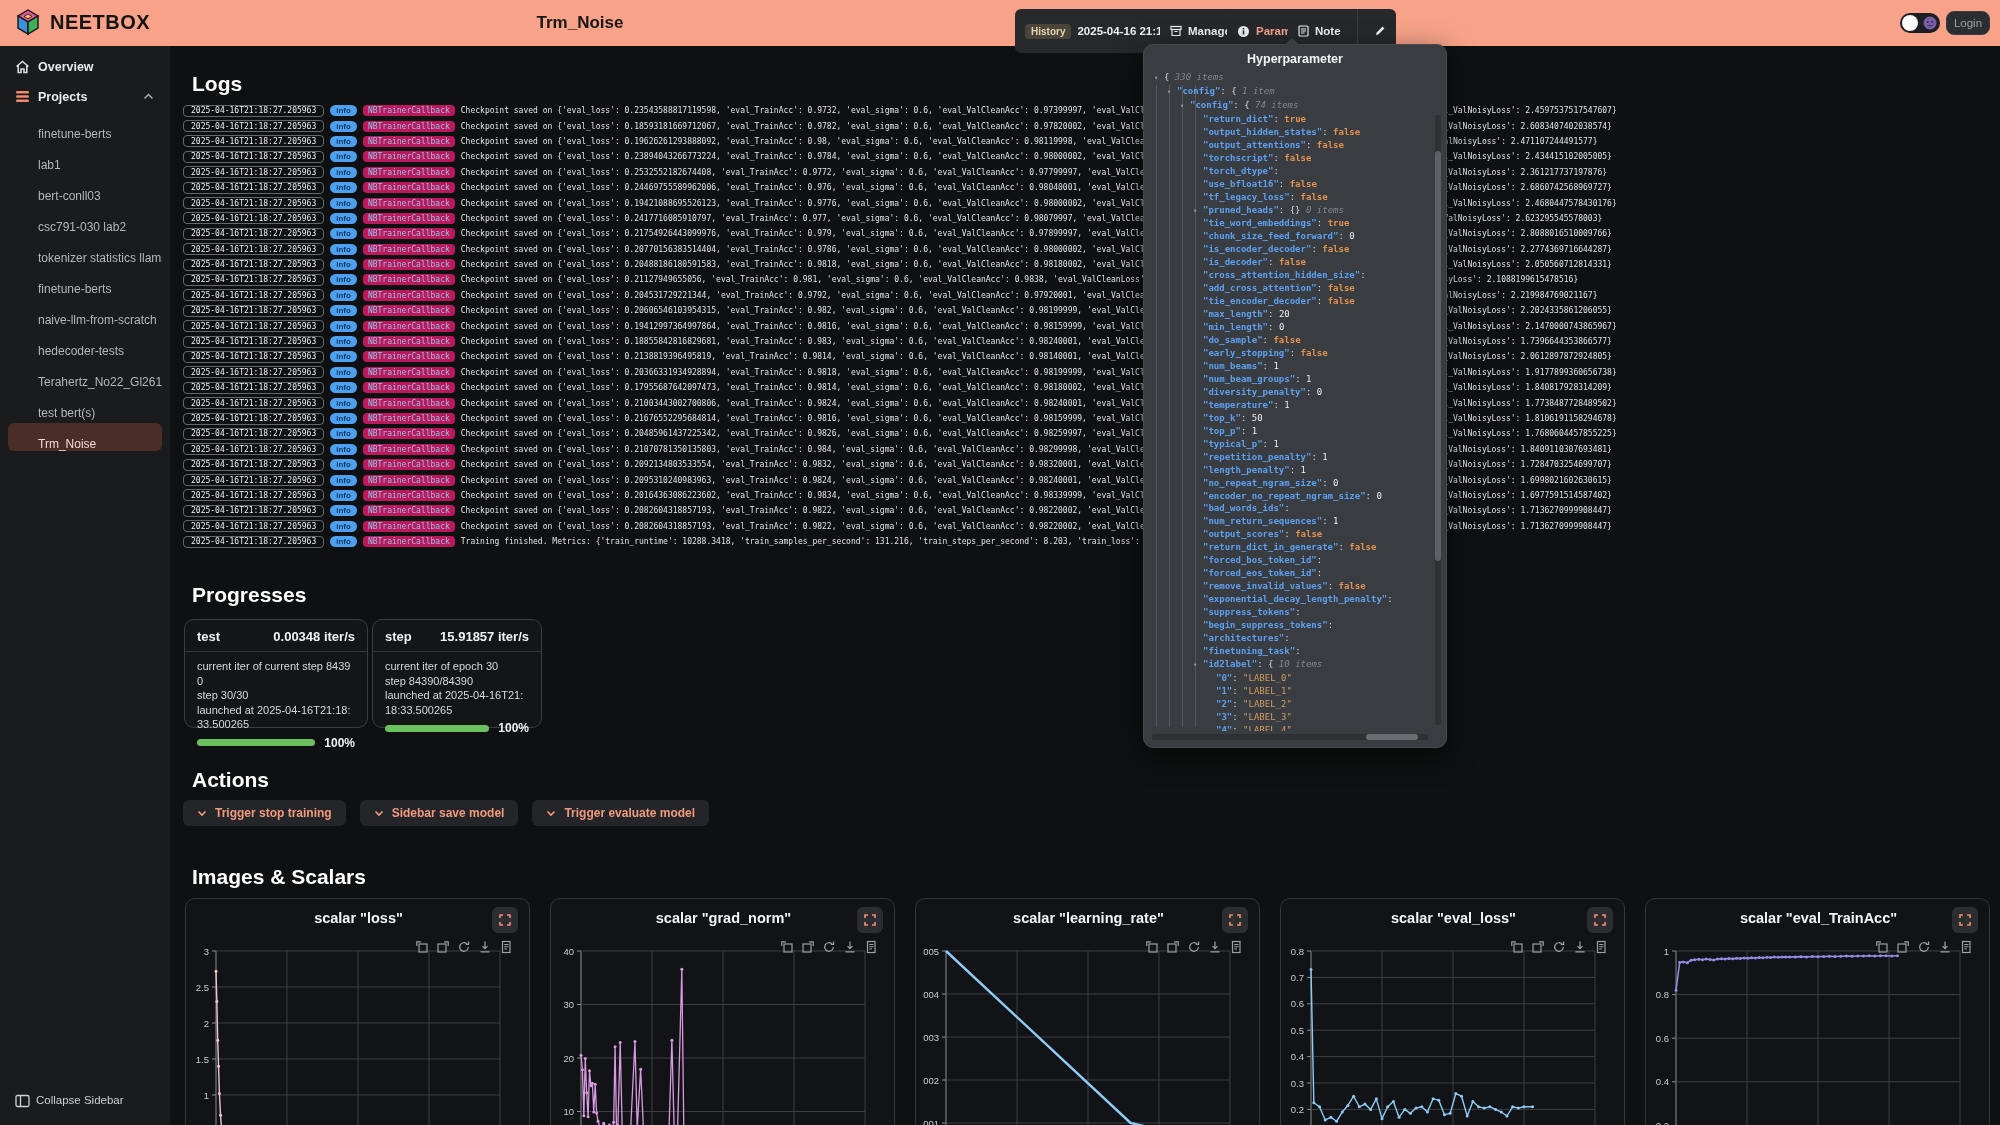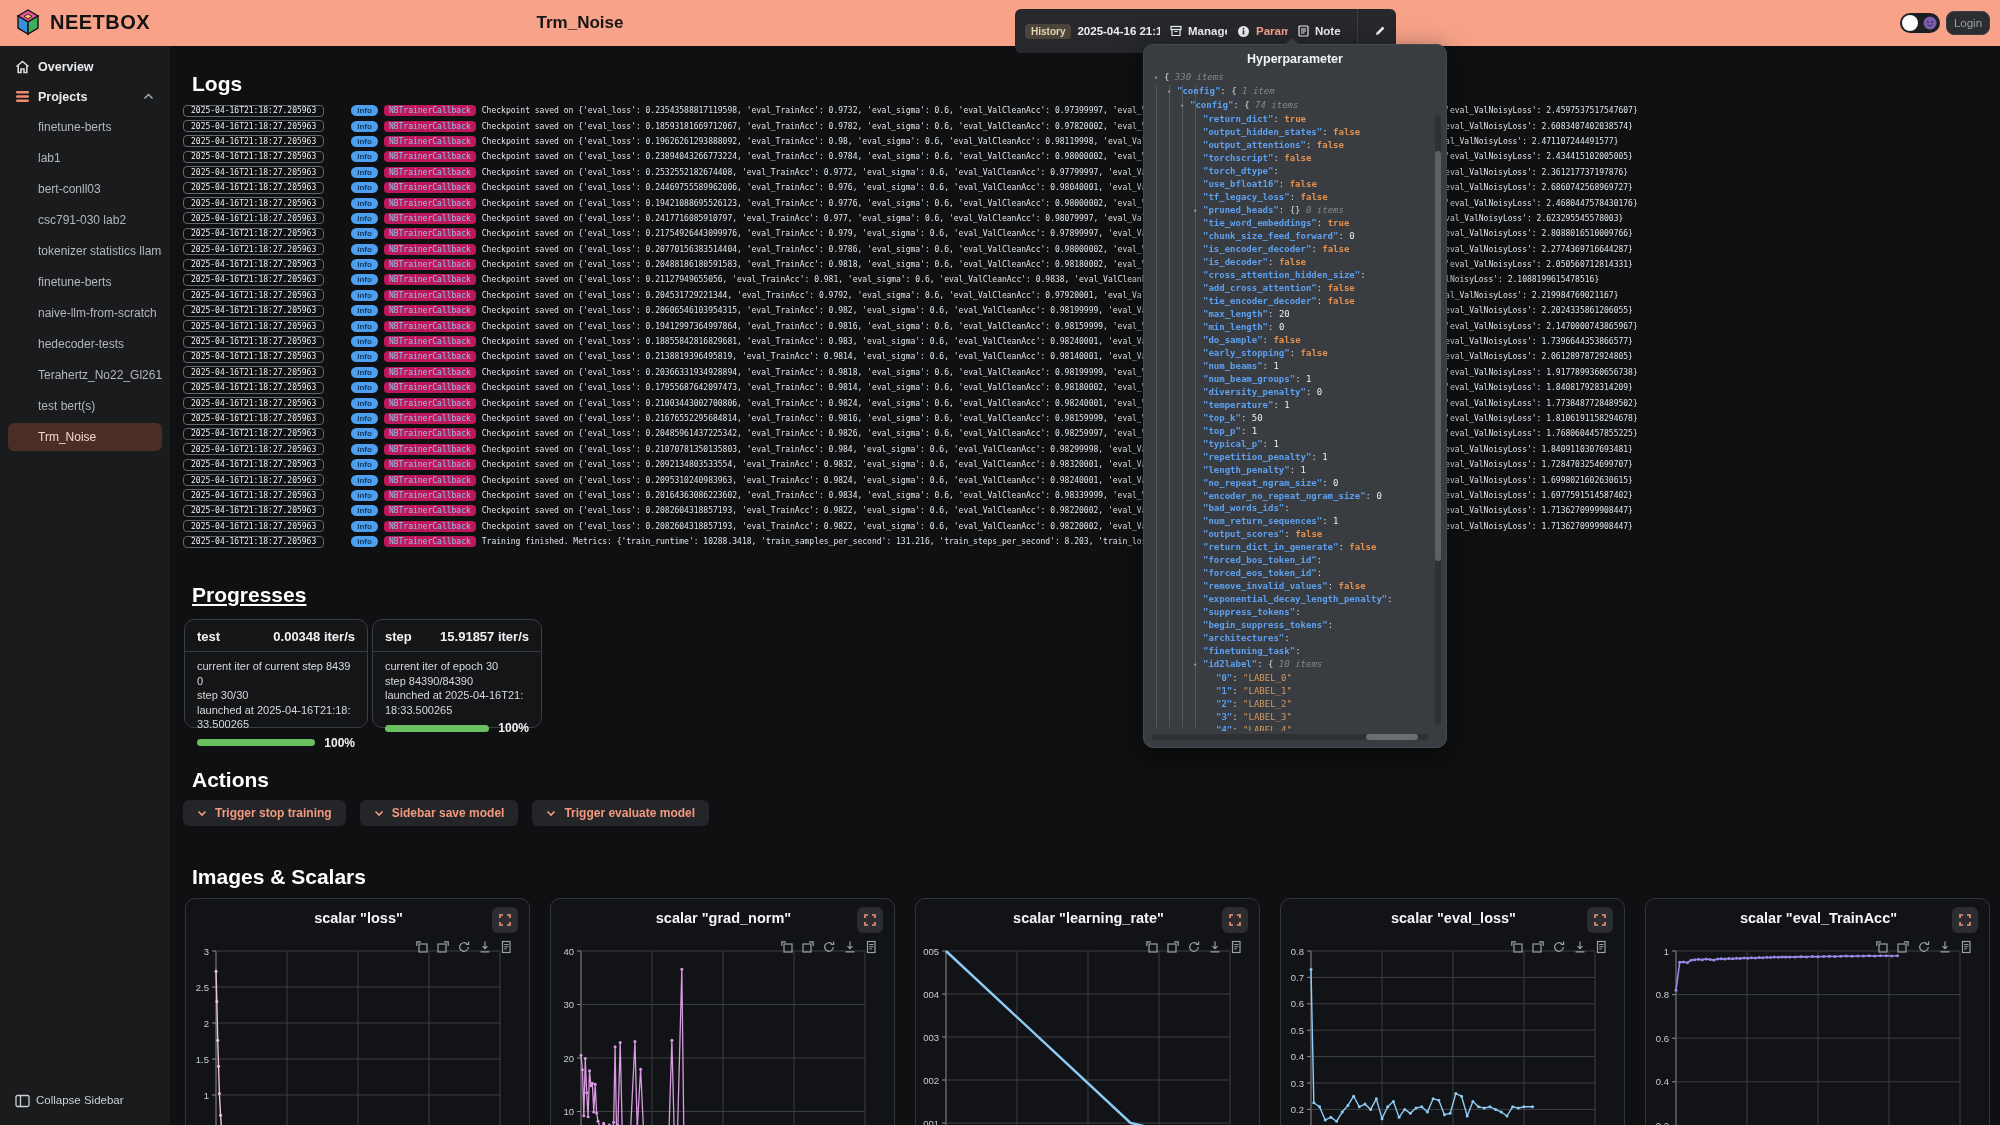--- a/index.html
+++ b/index.html
@@ -27,41 +27,41 @@
   .moon { position:absolute; right:3px; top:3px; }
   .login { position:absolute; left:1946px; top:11px; width:44px; height:24px; background:#2b2d31;
            border:1px solid #3a3d42; border-radius:8px; color:#9ba0a6; font-size:11.5px;
            display:flex; align-items:center; justify-content:center; }
 
   
   .sidebar { position:absolute; top:46px; left:0; width:170px; bottom:0; background:#191b1d; z-index:10; }
   .side-row { position:absolute; left:0; width:170px; height:31px; display:flex; align-items:center; }
   .side-ico { position:absolute; left:15px; }
   .side-label { position:absolute; left:38px; font-size:12.5px; font-weight:bold; color:#e9ebed; }
-  .proj-item { position:absolute; left:8px; width:154px; height:28px; display:flex; align-items:center;
+  .proj-item { position:absolute; left:8px; width:154px; height:28px; display:flex; align-items:flex-end;
                border-radius:6px; }
   .proj-item span { margin-left:30px; font-size:12px; color:#b4b7bb; white-space:nowrap; overflow:hidden; }
   .proj-item.sel { background:#4b2d28; }
   .proj-item.sel span { color:#f3d8d0; }
   .proj-chevron { position:absolute; left:143px; }
   .collapse-row { position:absolute; left:0; bottom:8px; width:170px; height:30px; }
   .collapse-label { position:absolute; left:36px; top:7px; font-size:11.5px; color:#cdd0d4; }
 
   
   .main { position:absolute; left:170px; top:46px; right:0; bottom:0; }
   .h1 { position:absolute; left:22px; font-size:21px; font-weight:bold; color:#ffffff; }
 
   
   .log-list { position:absolute; left:13px; top:57px; width:1812px; height:452px; overflow:hidden; }
   .log-row { height:15.4px; display:flex; align-items:center; gap:6px; white-space:nowrap;
              font-family:"DejaVu Sans Mono", monospace; font-size:8px; }
   .ts { border:1px solid #64676b; border-radius:4px; padding:0 7px; height:12px; display:flex;
         align-items:center; color:#eef0f2; }
   .lvl { background:#4da0f0; color:#12395f; border-radius:7px; padding:1px 6px;
-         font-family:"Liberation Sans", sans-serif; font-size:8px; font-weight:bold;margin-left:21px; }
+         font-family:"Liberation Sans", sans-serif; font-size:8px; font-weight:bold; }
   .src { background:#be185d; color:#8ac4e8; border-radius:4px; padding:1px 5px; }
   .lmsg { color:#e2e5e8; }
 
   
   .pcard { position:absolute; height:109px; border:1px solid #3a3d41; border-radius:10px; background:#141517; }
   .pc-head { display:flex; justify-content:space-between; padding:9px 12px 7px 12px;
              border-bottom:1px solid #33363a; font-size:13px; font-weight:bold; color:#f0f2f4; }
   .pc-body { padding:7px 12px 0 12px; font-size:11px; color:#d6d9dc; line-height:14.5px; word-break:break-all; }
   .pc-bar-row { display:flex; align-items:center; gap:9px; padding:4px 12px 0 12px; }
   .pc-bar { flex:1; height:7px; border-radius:4px; background:#6abf5e; }
@@ -433,21 +433,21 @@
         <span class="lmsg">Checkpoint saved on {'eval_loss': 0.2082604318857193, 'eval_TrainAcc': 0.9822, 'eval_sigma': 0.6, 'eval_ValCleanAcc': 0.98220002, 'eval_ValCleanLoss': 0.0748124457821245, 'eval_ValNoisyAcc': 0.7024, 'eval_ValNoisyLoss': 1.7136270999908447}</span>
       </div>
       <div class="log-row">
         <span class="ts">2025-04-16T21:18:27.205963</span>
         <span class="lvl">info</span>
         <span class="src">NBTrainerCallback</span>
         <span class="lmsg">Training finished. Metrics: {'train_runtime': 10288.3418, 'train_samples_per_second': 131.216, 'train_steps_per_second': 8.203, 'train_loss': 0.05651530990017945, 'epoch': 30.0, 'step': 84390}</span>
       </div>
     </div>
 
-  <div class="h1" style="top:537px;text-decoration:underline;">Progresses</div>
+  <div class="h1" style="top:537px;">Progresses</div>
   <div id="progress-cards">
       <div class="pcard" style="left: 14px; width: 184px; top: 573px;">
         <div class="pc-head">
           <span>test</span>
           <span>0.00348 iter/s</span>
         </div>
         <div class="pc-body">
           <div>current iter of current step 84390</div>
           <div>step 30/30</div>
           <div>launched at 2025-04-16T21:18:33.500265</div>

